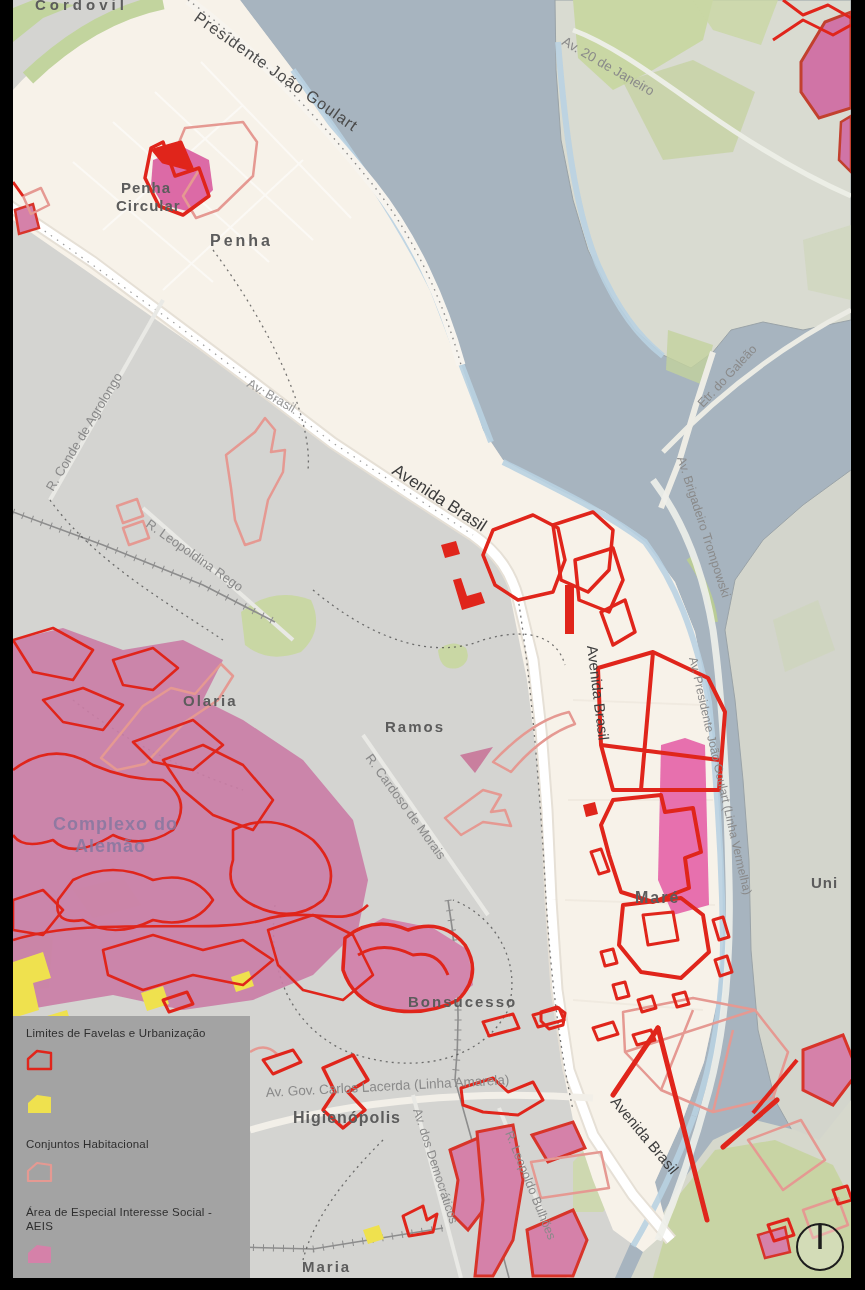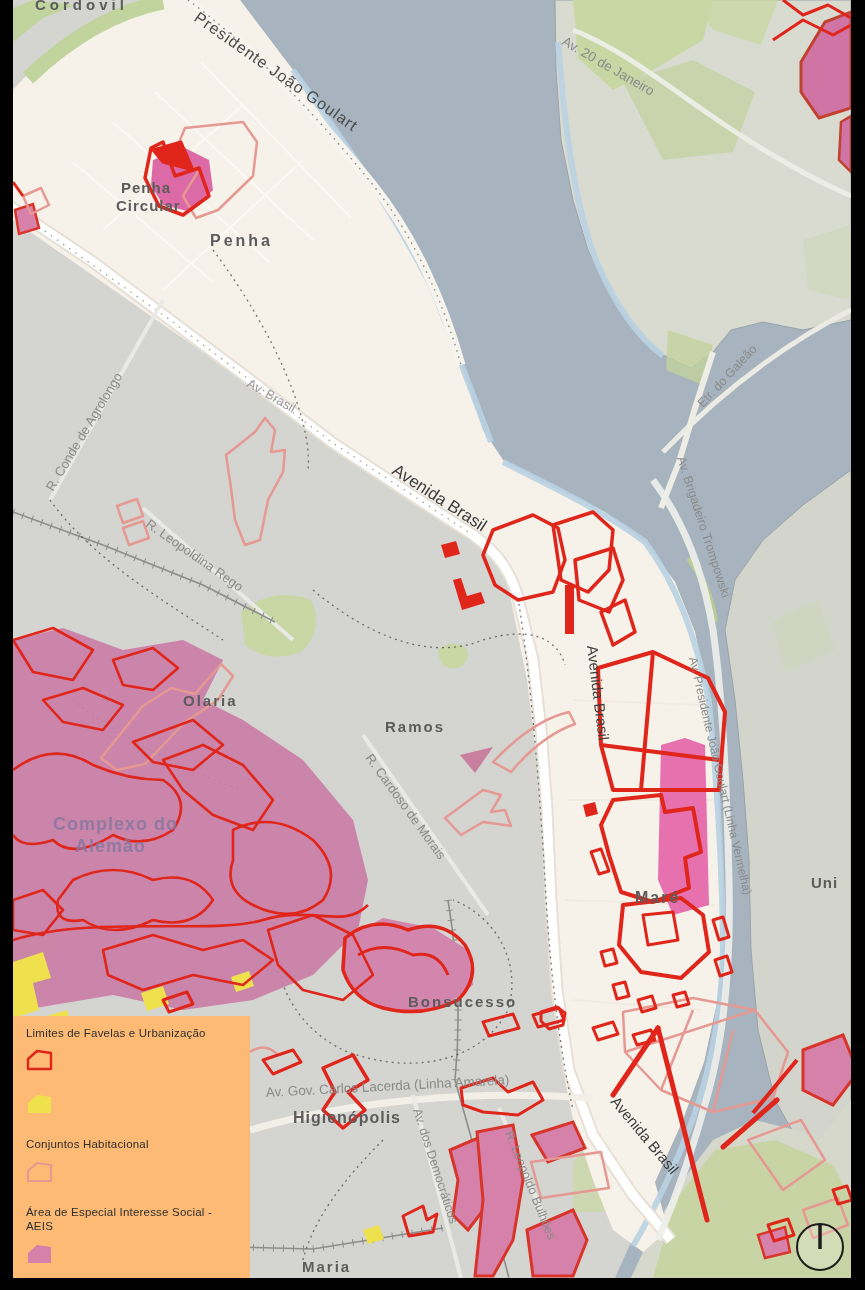--- a/index.html
+++ b/index.html
@@ -1,20 +1,20 @@
 <!DOCTYPE html>
 <html><head>
 <meta charset="utf-8">
 <style>
   html,body{margin:0;padding:0;background:#000;width:865px;height:1290px;overflow:hidden;}
   #stage{position:relative;width:865px;height:1290px;background:#000;font-family:"Liberation Sans",sans-serif;}
   #map-viewport{position:absolute;left:13px;top:0;width:838px;height:1278px;background:#d4d4d1;overflow:hidden;}
   #map-svg{display:block;}
   
-  #legend{position:absolute;left:13px;top:1016px;width:237px;height:262px;background:#fdba74;
+  #legend{position:absolute;left:13px;top:1016px;width:237px;height:262px;background:#a3a3a3;
           box-sizing:border-box;padding:10px 12px 0 13px;color:#2e2e2e;}
   .legend-label{font-size:11.5px;line-height:1.25;letter-spacing:.2px;margin:0 0 9px 0;}
   .legend-swatch{display:block;margin:0 0 21px 0;}
   svg text{user-select:none;}
   .nlabel{font-weight:bold;fill:#5c5c5c;}
   .rlabel{fill:#8a8a8a;}
 </style>
 </head>
 <body>
 

